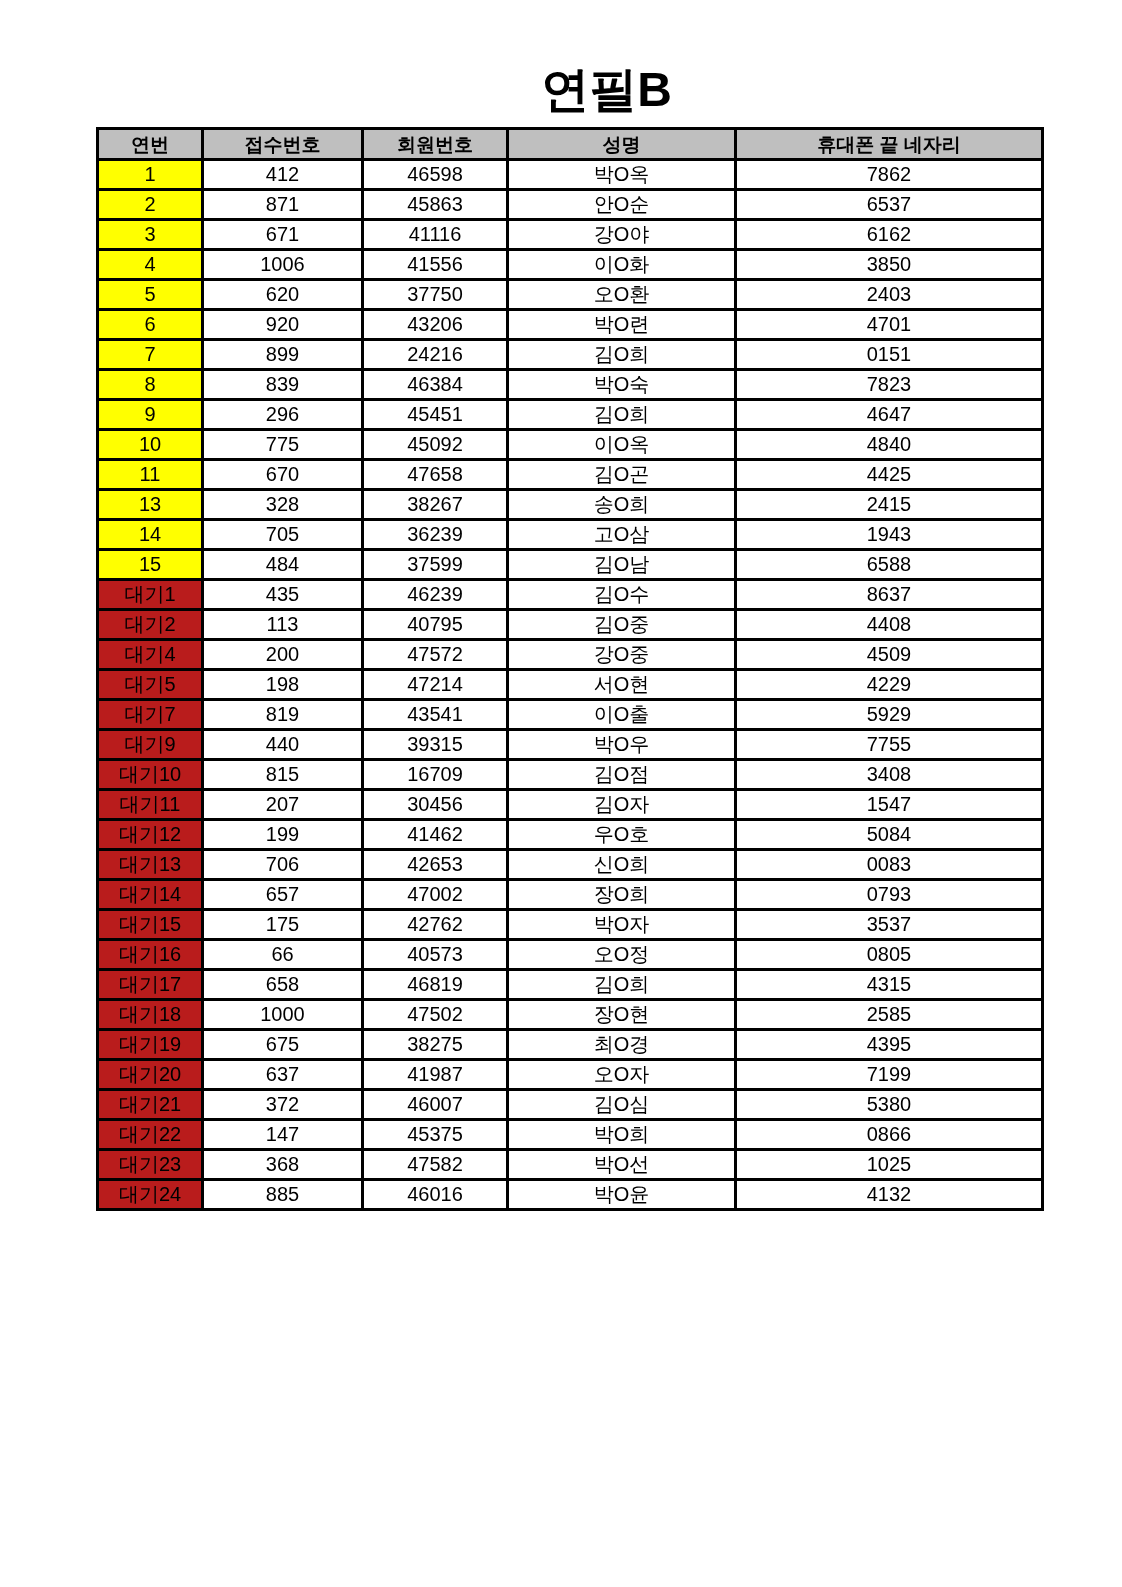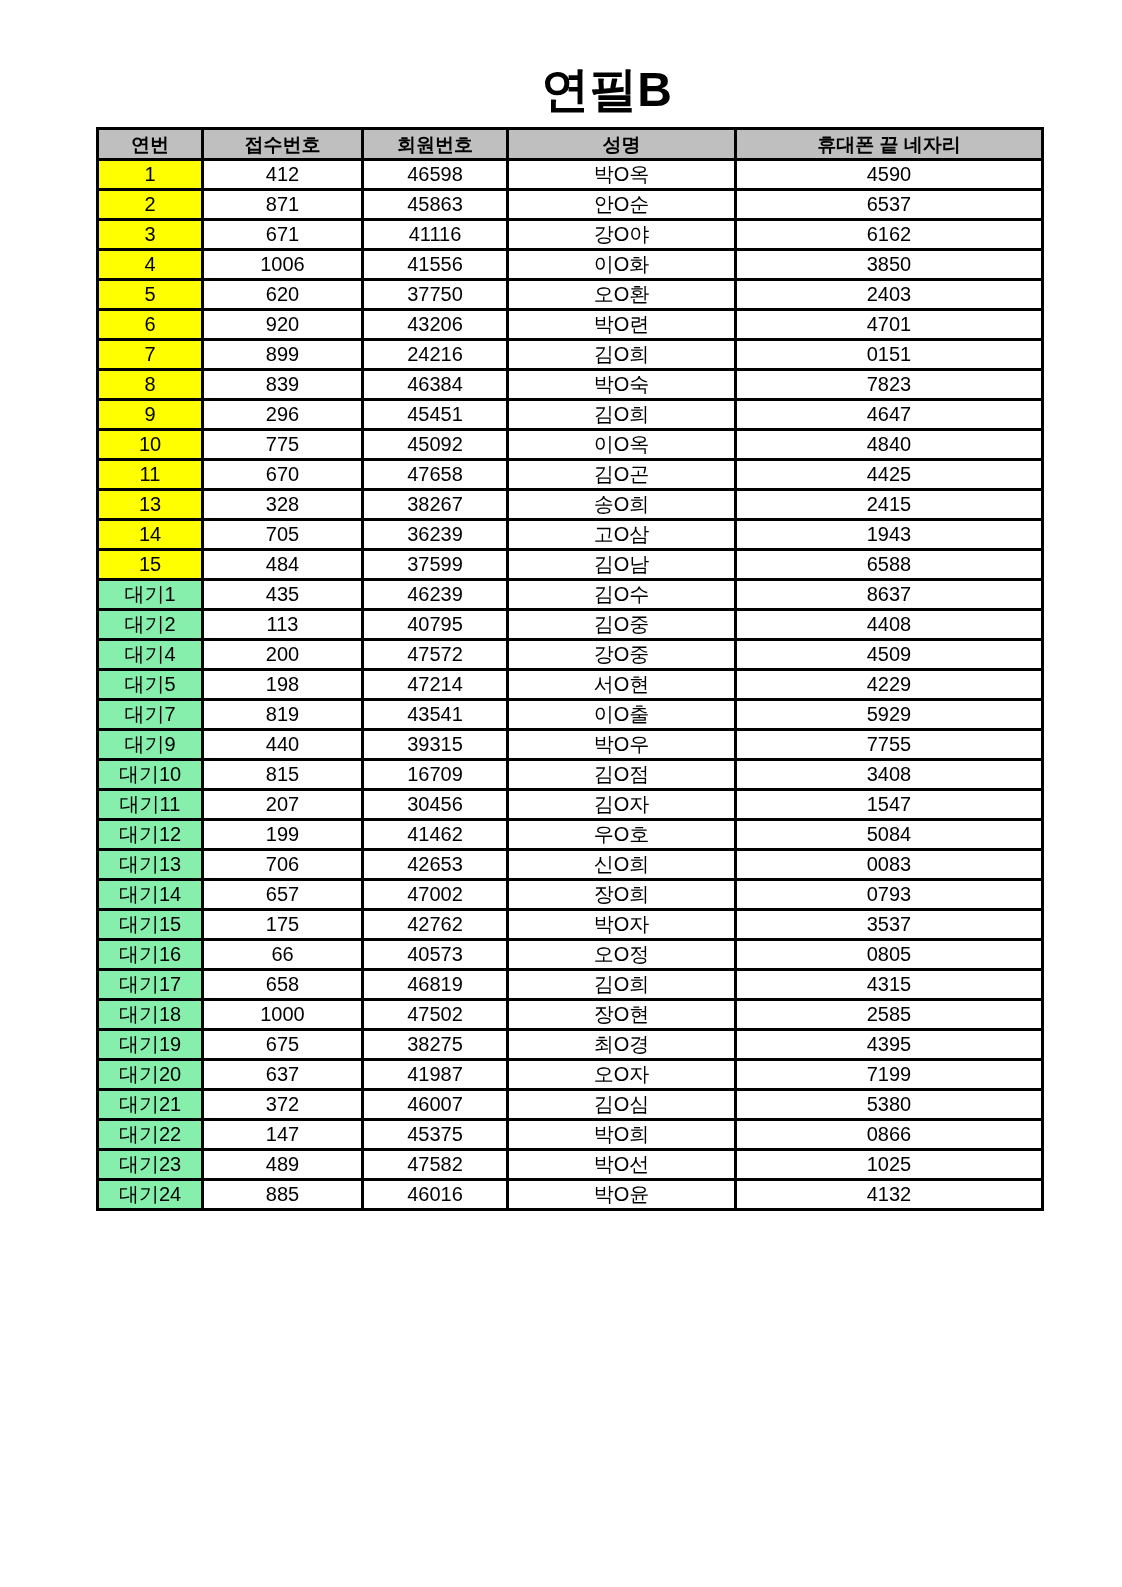--- a/index.html
+++ b/index.html
@@ -49,21 +49,21 @@
     overflow: hidden;
     white-space: nowrap;
   }
   table.result-table th {
     background: #bfbfbf;
     font-weight: bold;
     font-size: 19px;
     height: 28px;
   }
   td.rank-selected { background: #ffff00; }
-  td.rank-waiting  { background: #86efac; }
+  td.rank-waiting  { background: #b91c1c; }
 </style>
 </head>
 <body>
 
 <div class="page">
   <div class="sheet">
     <h1 class="doc-title">연필B</h1>
     <table class="result-table">
       <colgroup>
         <col style="width:105px">
@@ -80,21 +80,21 @@
           <th>성명</th>
           <th>휴대폰 끝 네자리</th>
         </tr>
       </thead>
       <tbody>
           <tr>
             <td class="rank-selected">1</td>
             <td>412</td>
             <td>46598</td>
             <td>박O옥</td>
-            <td>4590</td>
+            <td>7862</td>
           </tr>
           <tr>
             <td class="rank-selected">2</td>
             <td>871</td>
             <td>45863</td>
             <td>안O순</td>
             <td>6537</td>
           </tr>
           <tr>
             <td class="rank-selected">3</td>
@@ -308,21 +308,21 @@
           </tr>
           <tr>
             <td class="rank-waiting">대기22</td>
             <td>147</td>
             <td>45375</td>
             <td>박O희</td>
             <td>0866</td>
           </tr>
           <tr>
             <td class="rank-waiting">대기23</td>
-            <td>489</td>
+            <td>368</td>
             <td>47582</td>
             <td>박O선</td>
             <td>1025</td>
           </tr>
           <tr>
             <td class="rank-waiting">대기24</td>
             <td>885</td>
             <td>46016</td>
             <td>박O윤</td>
             <td>4132</td>

